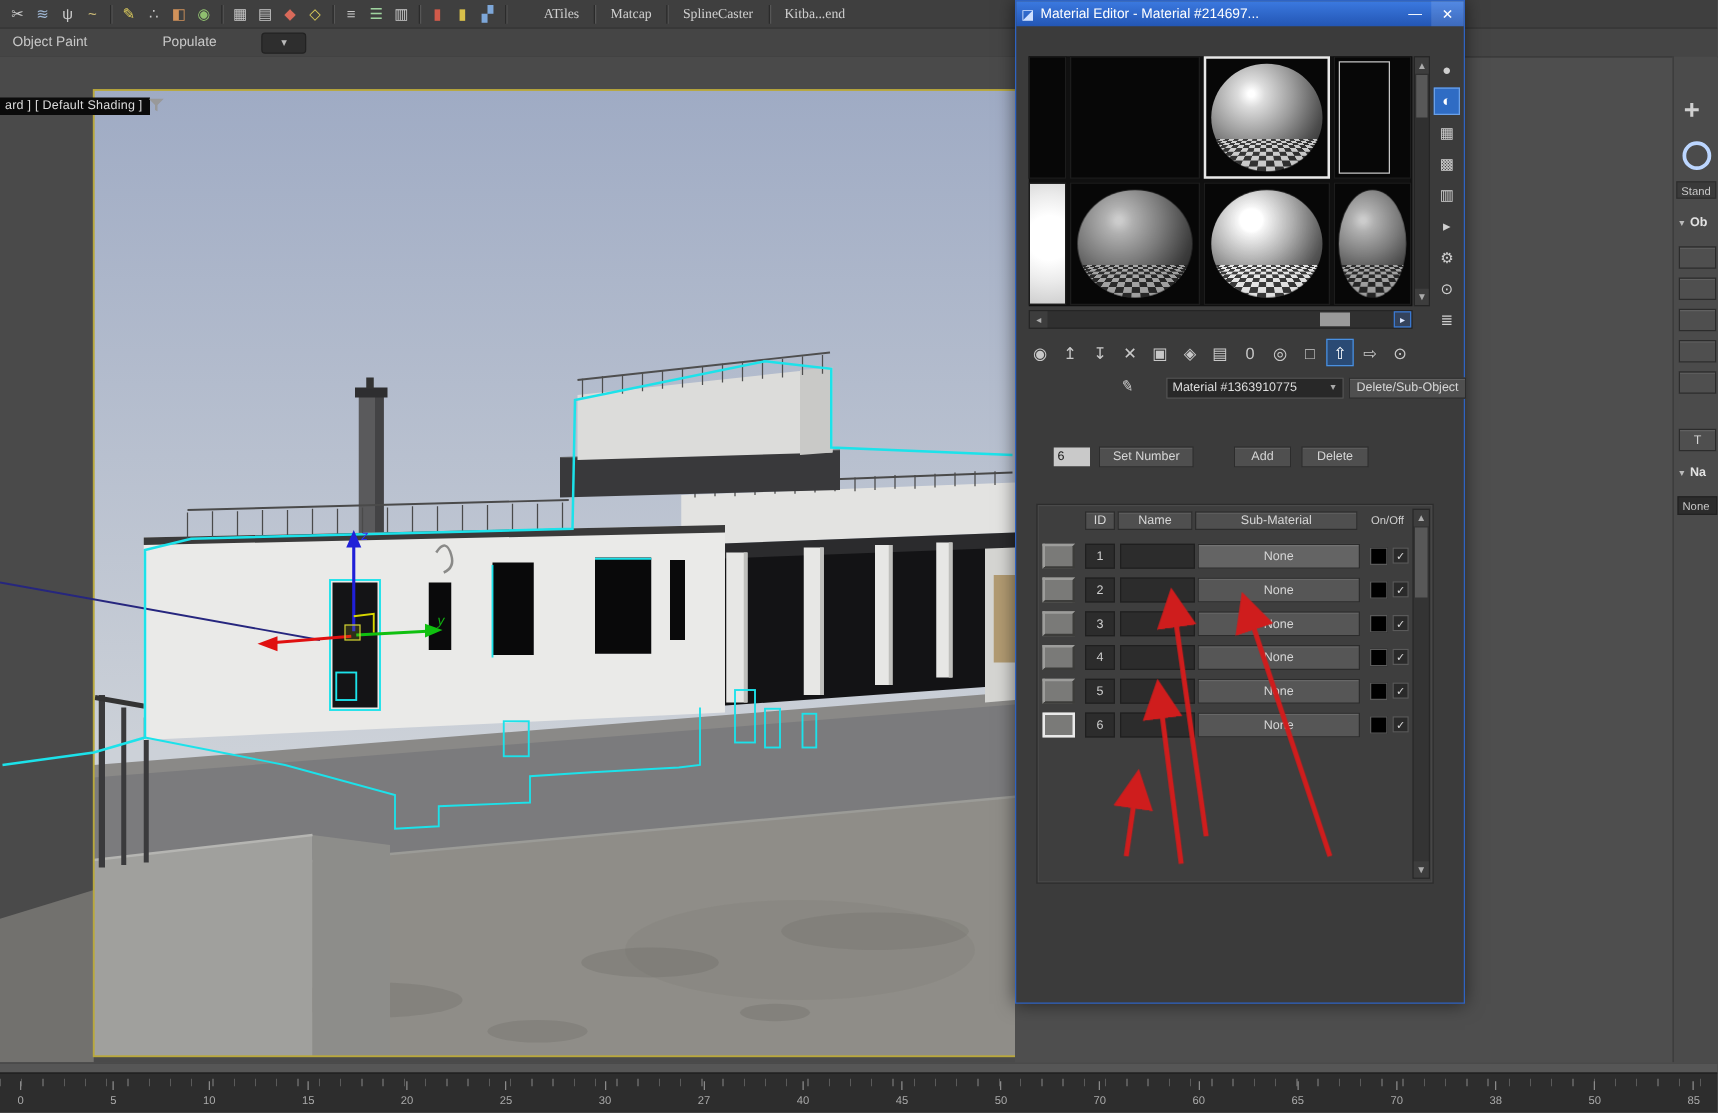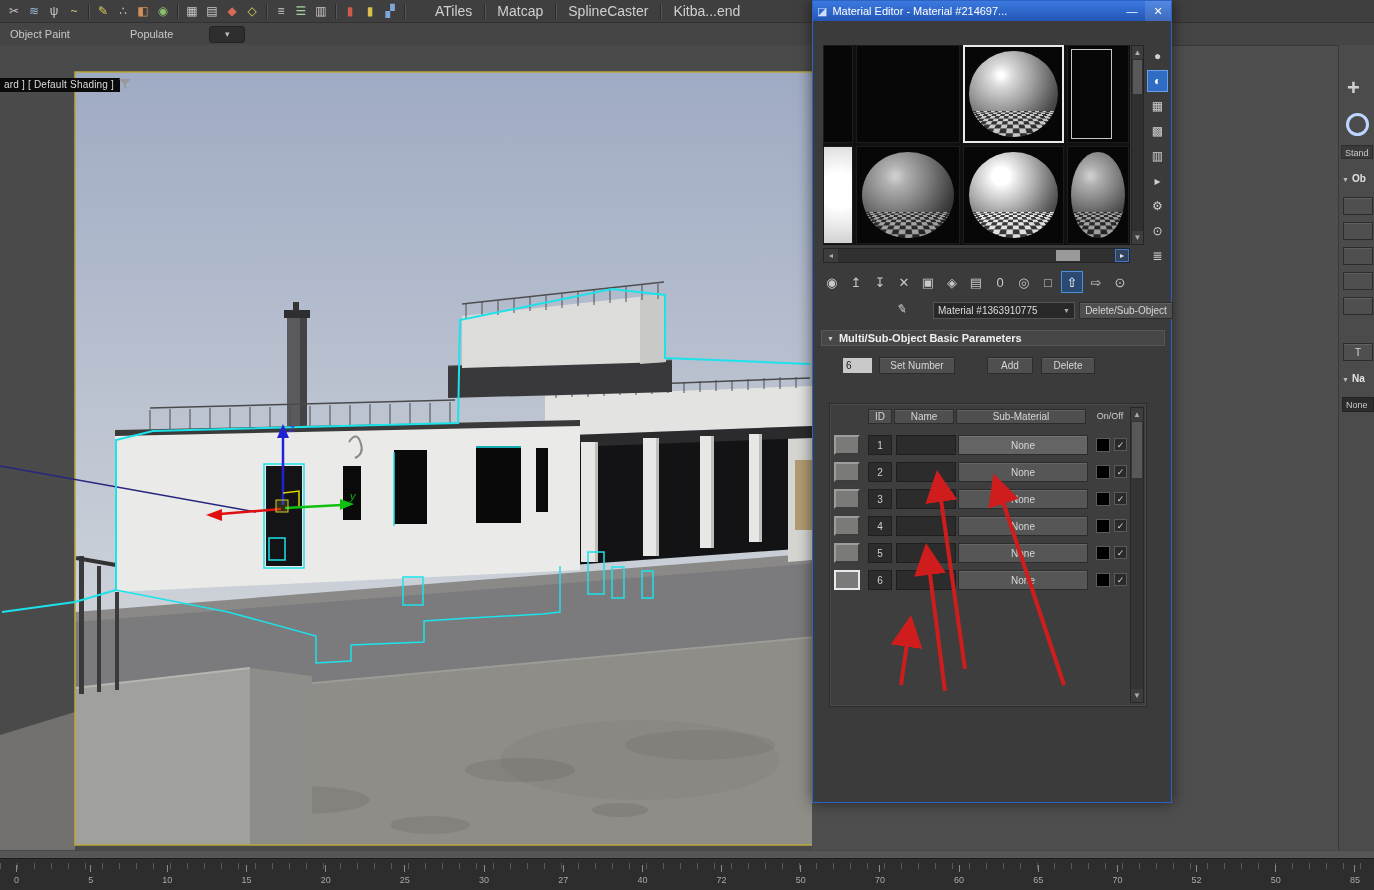--- a/index.html
+++ b/index.html
@@ -8,21 +8,21 @@
     background:#4e4e4e;font-family:"Liberation Sans",sans-serif;
     -webkit-font-smoothing:antialiased;
   }
   
   #top-toolbar{position:absolute;left:0;top:0;width:1374px;height:22px;
     background:#3f3f3f;border-bottom:1px solid #323232;display:flex;align-items:center;}
   .tt-ico{width:20px;height:18px;display:flex;align-items:center;justify-content:center;
     font-size:12px;cursor:default;}
   .tt-sep{width:1px;height:15px;background:#2b2b2b;box-shadow:1px 0 0 #565656;margin:0 4px;}
   #tt-tabs{display:flex;align-items:center;margin-left:14px;}
-  .tt-tab{color:#cfcfcf;font-size:14px;padding:0 12px;white-space:nowrap;}
+  .tt-tab{color:#cfcfcf;font-size:11px;padding:0 12px;white-space:nowrap;font-family:Liberation Serif, serif;}
   .tt-tabsep{width:1px;height:15px;background:#2b2b2b;box-shadow:1px 0 0 #565656;}
   
   #ribbon{position:absolute;left:0;top:23px;width:1374px;height:22px;background:#454545;
     display:flex;align-items:center;border-bottom:1px solid #393939;}
   .ribbon-label{color:#c9c9c9;font-size:11px;padding:0 10px;}
   #ribbon-flyout{margin-left:26px;width:34px;height:15px;background:#2e2e2e;border:1px solid #222;
     border-radius:3px;color:#bbb;font-size:9px;display:flex;align-items:center;justify-content:center;gap:3px;}
   
   #viewport{position:absolute;left:0;top:45px;width:812px;height:805px;}
   #viewport svg{display:block;}
@@ -357,24 +357,20 @@
 
   <div id="med-namerow">
     <span id="eyedropper">✎</span>
     <div id="mat-dd">
       <span>Material #1363910775</span>
       <span class="caret">▼</span>
     </div>
     <div id="mat-type" class="btn">Delete/Sub-Object</div>
   </div>
 
-  <div id="med-rollout">
-    <span class="tri">▼</span>
-    <span class="rtitle">Multi/Sub-Object Basic Parameters</span>
-  </div>
 
   <div id="count-field">6</div>
   <div id="btn-setnum" class="btn">Set Number</div>
   <div id="btn-add" class="btn">Add</div>
   <div id="btn-delete" class="btn">Delete</div>
 
   <div id="med-table">
     <span class="th-id btn">ID</span>
     <span class="th-name btn">Name</span>
     <span class="th-sub btn">Sub-Material</span>
@@ -515,21 +511,21 @@
       <div class="tick">
         <div class="tl"></div>
         <div class="tn">27</div>
       </div>
       <div class="tick">
         <div class="tl"></div>
         <div class="tn">40</div>
       </div>
       <div class="tick">
         <div class="tl"></div>
-        <div class="tn">72</div>
+        <div class="tn">45</div>
       </div>
       <div class="tick">
         <div class="tl"></div>
         <div class="tn">50</div>
       </div>
       <div class="tick">
         <div class="tl"></div>
         <div class="tn">70</div>
       </div>
       <div class="tick">
@@ -539,21 +535,21 @@
       <div class="tick">
         <div class="tl"></div>
         <div class="tn">65</div>
       </div>
       <div class="tick">
         <div class="tl"></div>
         <div class="tn">70</div>
       </div>
       <div class="tick">
         <div class="tl"></div>
-        <div class="tn">52</div>
+        <div class="tn">38</div>
       </div>
       <div class="tick">
         <div class="tl"></div>
         <div class="tn">50</div>
       </div>
       <div class="tick">
         <div class="tl"></div>
         <div class="tn">85</div>
       </div>
     </div>

